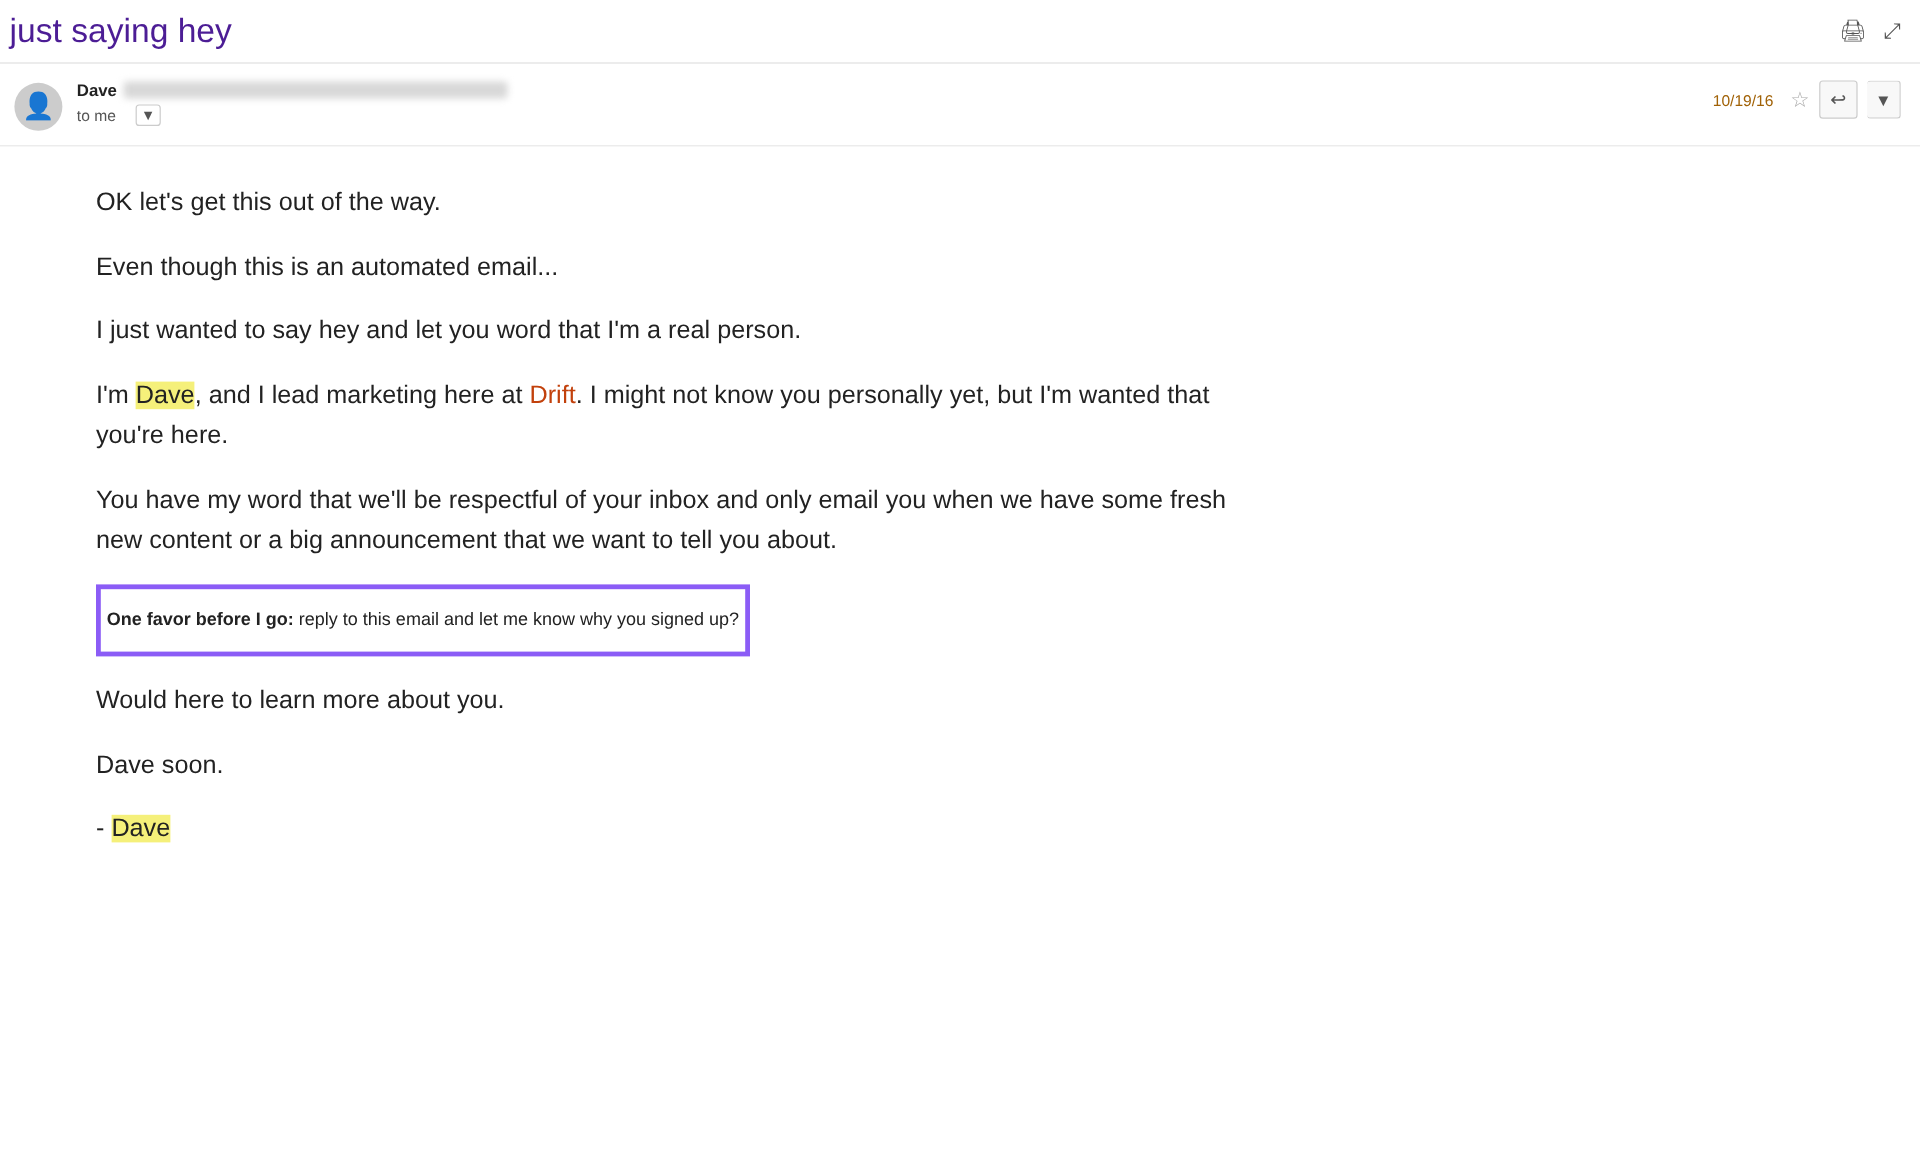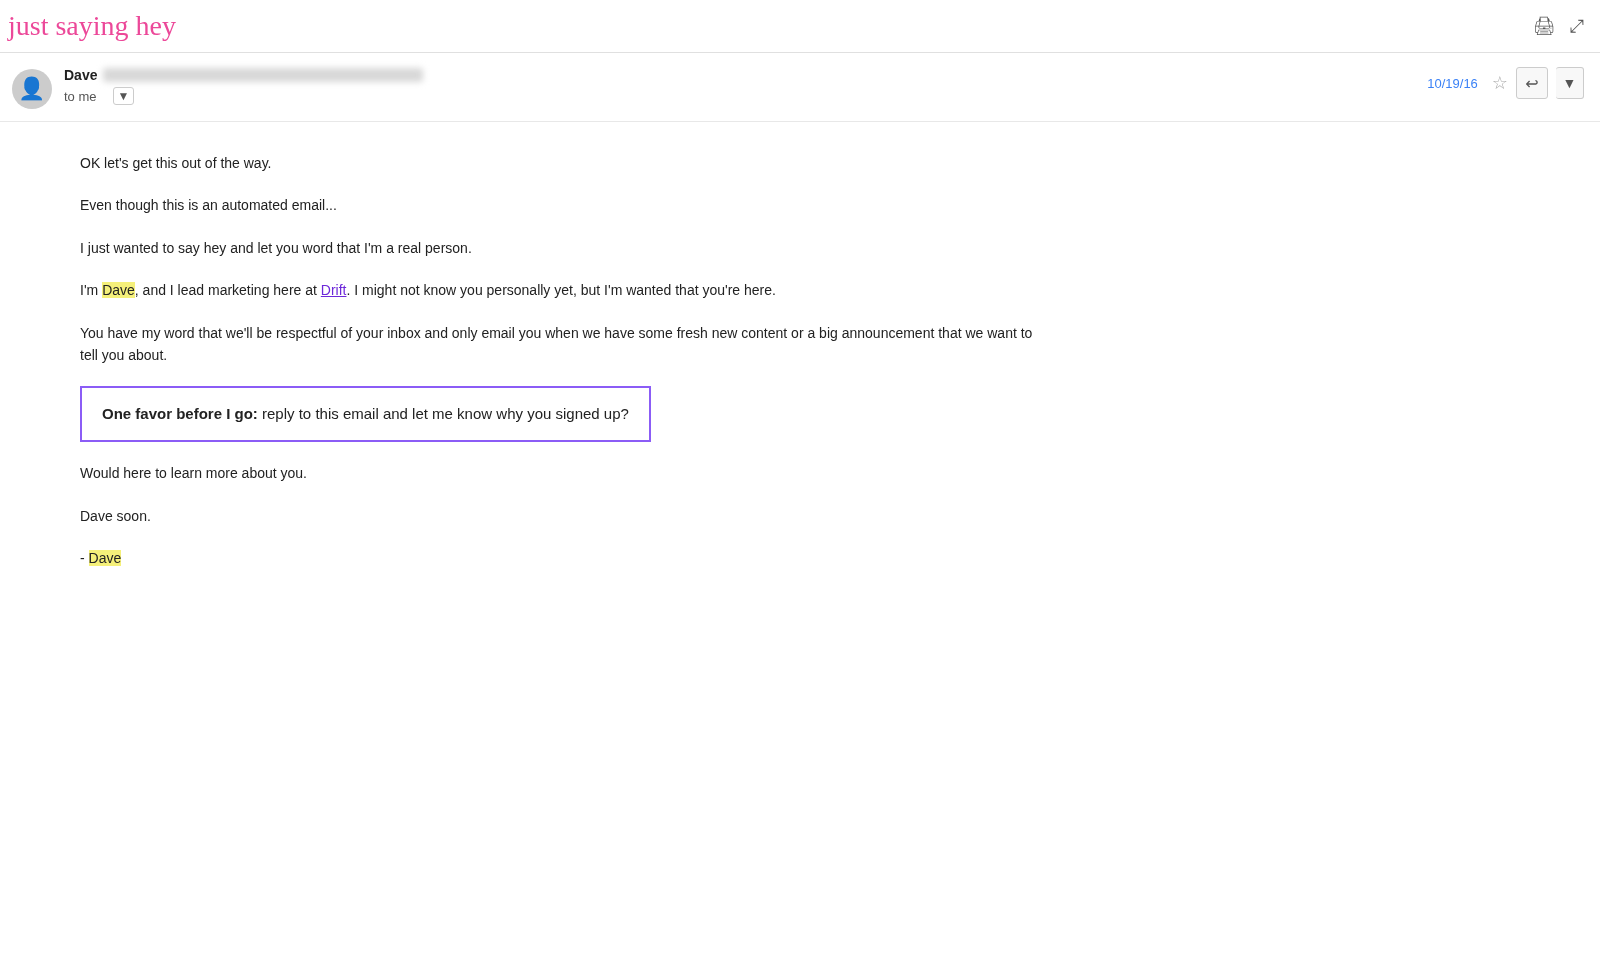--- a/index.html
+++ b/index.html
@@ -22,22 +22,21 @@
       display: flex;
       align-items: center;
       justify-content: space-between;
       padding: 10px 16px 10px 8px;
       border-bottom: 1px solid #e0e0e0;
     }
 
     .email-subject {
       font-size: 28px;
       font-weight: 400;
-      color: #ec4899;
-      font-family: Liberation Serif, serif;
+      color: #4c1d95;
     }
 
     .top-icons {
       display: flex;
       gap: 14px;
       align-items: center;
     }
 
     .top-icon {
       color: #555;
@@ -126,21 +125,21 @@
     }
 
     .header-right {
       display: flex;
       align-items: center;
       gap: 14px;
     }
 
     .email-date {
       font-size: 13px;
-      color: #3b82f6;
+      color: #a16207;
     }
 
     .header-action-icons {
       display: flex;
       align-items: center;
       gap: 8px;
     }
 
     .star-icon {
       font-size: 18px;
@@ -179,37 +178,36 @@
 
     
     .email-body {
       padding: 30px 60px 40px 80px;
       line-height: 1.6;
       max-width: 1100px;
     }
 
     .email-para {
       margin-bottom: 20px;
-      font-size: 14px;
+      font-size: 21px;
       color: #222;
     }
 
     .highlight-yellow {
       background-color: #f5f07a;
     }
 
     .link-blue {
-      color: #6d28d9;
-      text-decoration: underline;
+      color: #c2410c;
       cursor: pointer;
     }
 
     .cta-box {
-      border: 2px solid #8b5cf6;
-      padding: 14px 20px;
+      border: 4px solid #8b5cf6;
+      padding: 14px 5px;
       margin-bottom: 20px;
       display: inline-block;
       max-width: 900px;
     }
 
     .cta-text {
       font-size: 15px;
       color: #222;
     }
 

